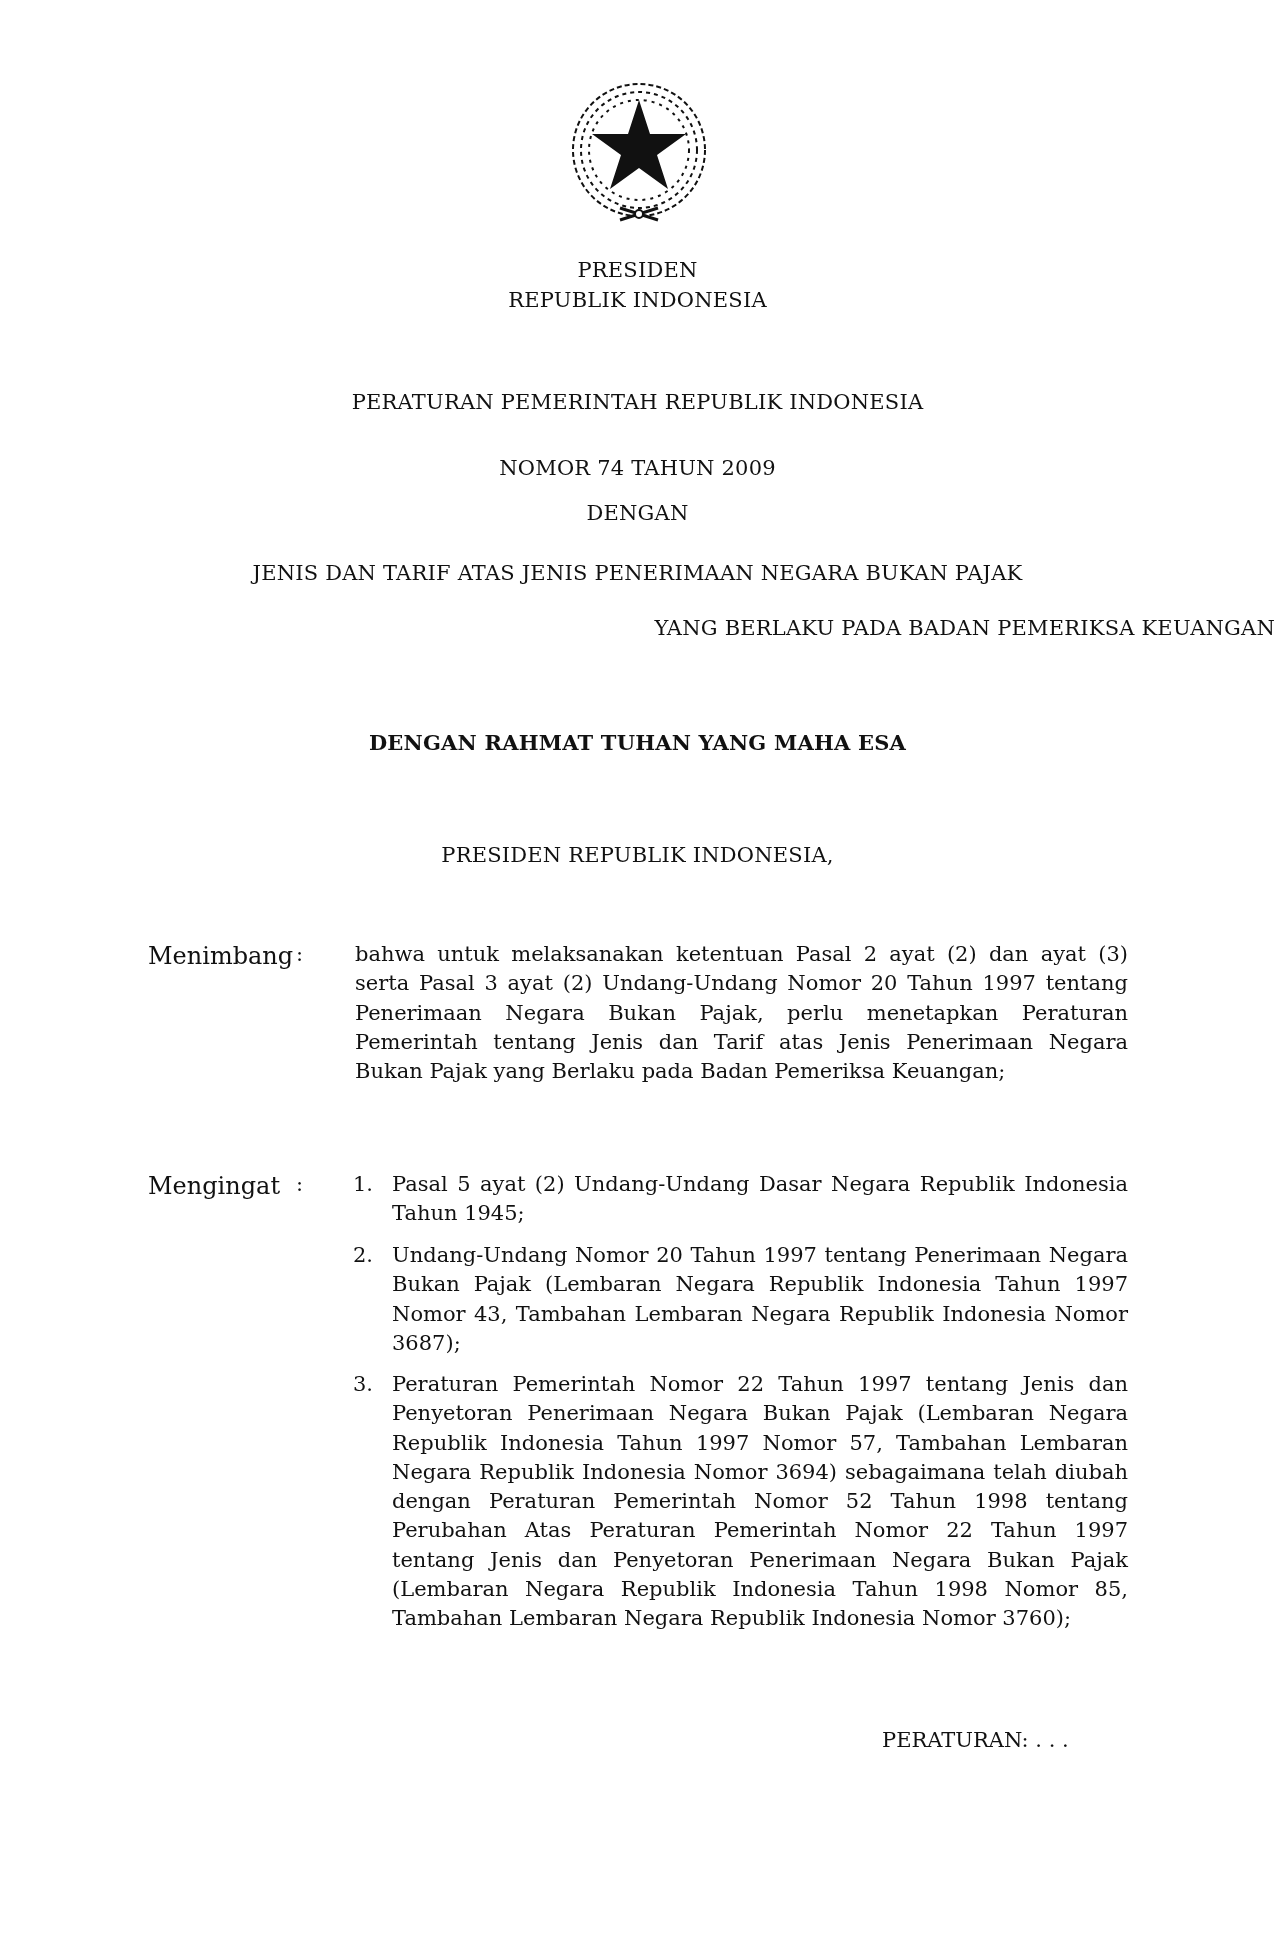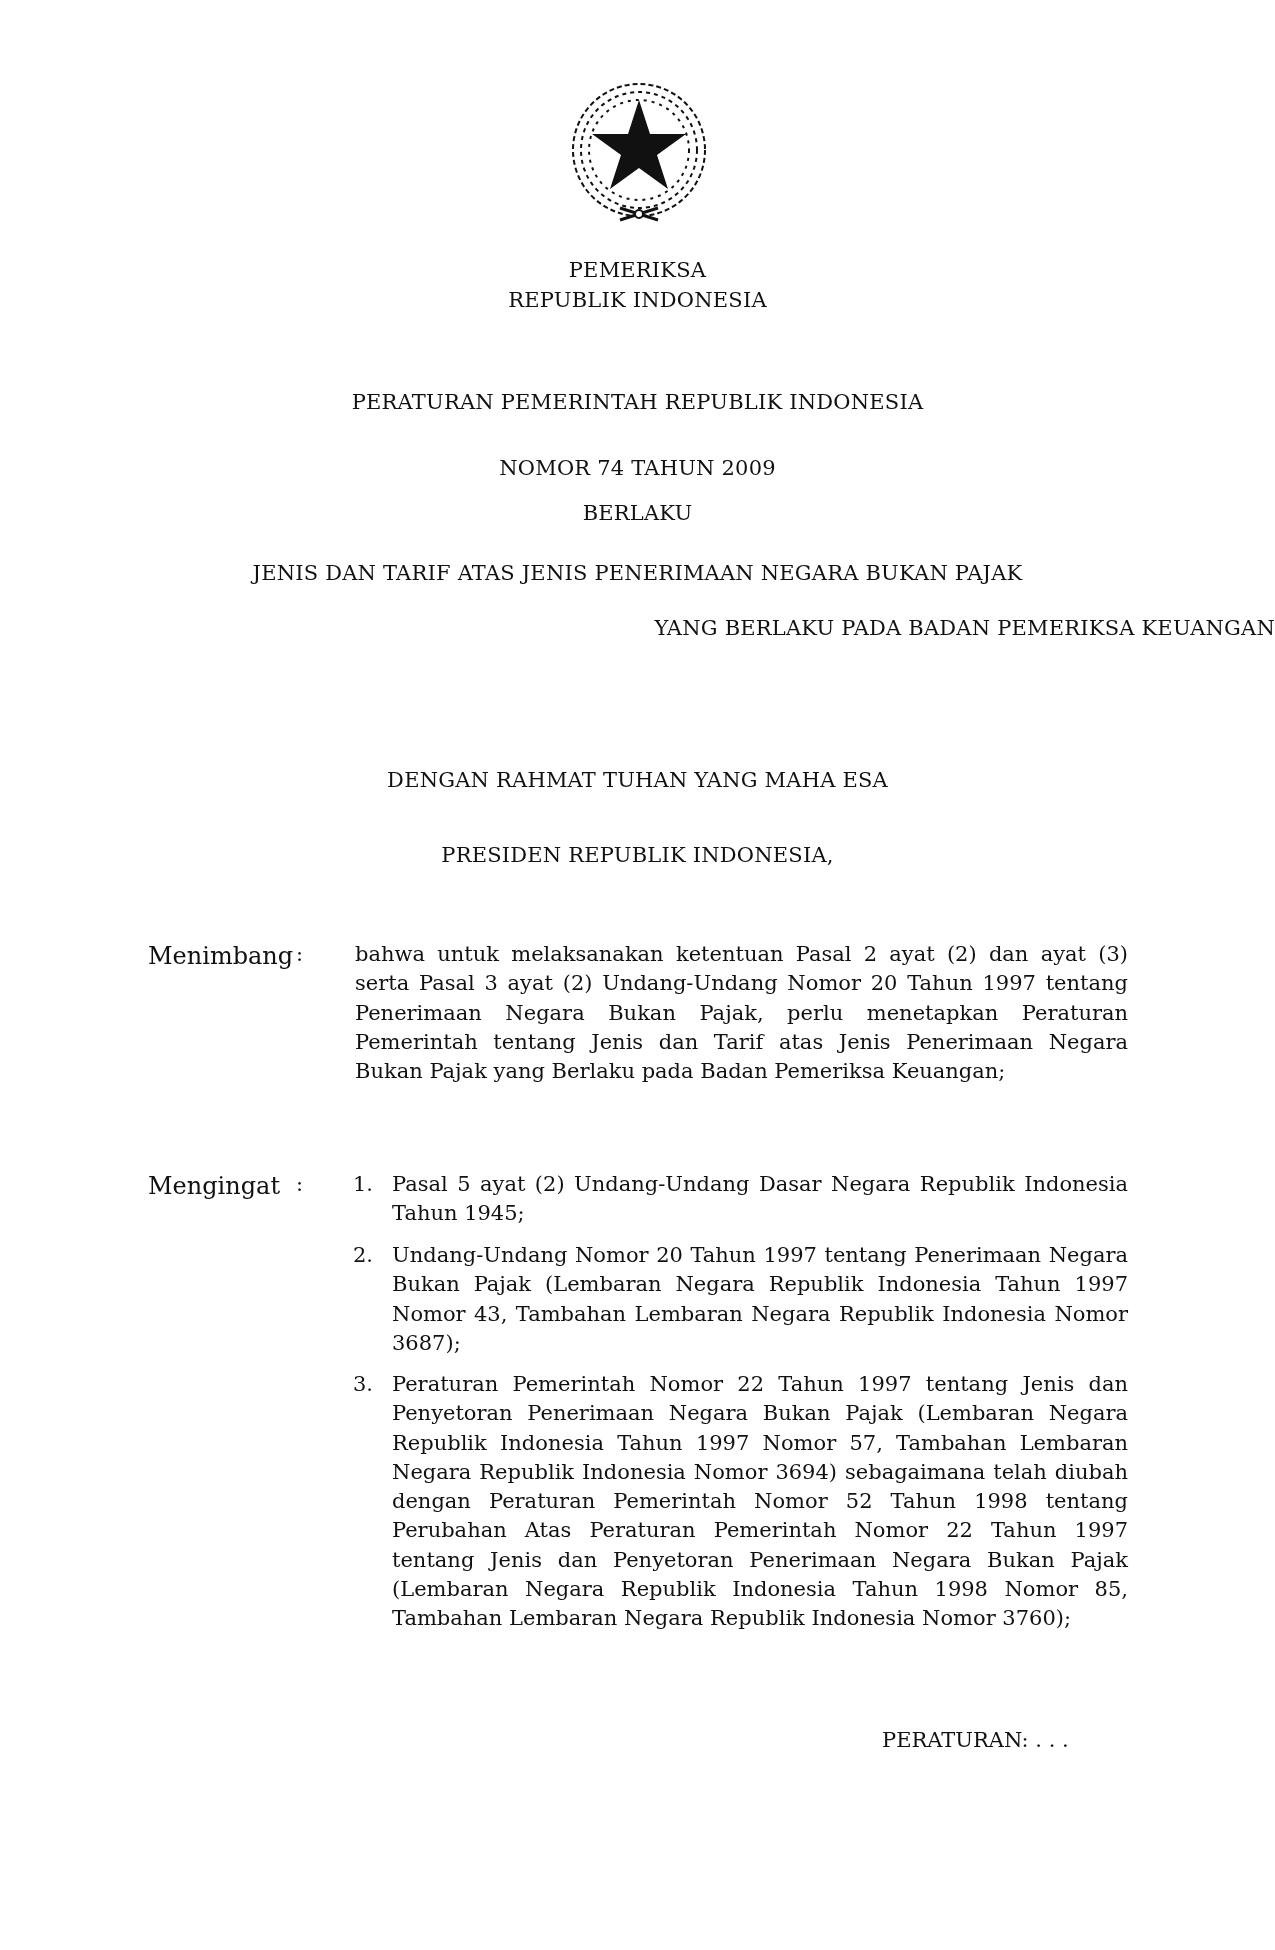--- a/index.html
+++ b/index.html
@@ -29,30 +29,30 @@
     </g>
     <polygon fill="#111" points="79,26 90,60 126,60 97,81 108,115 79,94 50,115 61,81 32,60 68,60"></polygon>
     <g stroke="#111" stroke-width="3" fill="none">
       <path d="M60 146 L98 134"></path>
       <path d="M60 134 L98 146"></path>
     </g>
     <circle cx="79" cy="140" r="4" fill="#fff" stroke="#111" stroke-width="2"></circle>
   </svg>
 </div>
 
-<div class="center" style="top:258px;">PEMERIKSA</div>
+<div class="center" style="top:258px;">PRESIDEN</div>
 <div class="center" style="top:288px;">REPUBLIK INDONESIA</div>
 
 <div class="center" style="top:390px;">PERATURAN PEMERINTAH REPUBLIK INDONESIA</div>
 <div class="center" style="top:456px;">NOMOR 74 TAHUN 2009</div>
-<div class="center" style="top:501px;">BERLAKU</div>
+<div class="center" style="top:501px;">DENGAN</div>
 <div class="center" style="top:561px;">JENIS DAN TARIF ATAS JENIS PENERIMAAN NEGARA BUKAN PAJAK</div>
 <div class="center" style="top:616px;text-align:right;">YANG BERLAKU PADA BADAN PEMERIKSA KEUANGAN</div>
 
-<div class="center" style="top:768px;">DENGAN RAHMAT TUHAN YANG MAHA ESA</div>
+<div class="center" style="top:730px;font-weight:bold;">DENGAN RAHMAT TUHAN YANG MAHA ESA</div>
 <div class="center" style="top:843px;">PRESIDEN REPUBLIK INDONESIA,</div>
 
 <div class="label" style="top:942px;">Menimbang</div>
 <div class="colon" style="top:942px; left:296px;">:</div>
 <div class="para" style="top:940px;">bahwa untuk melaksanakan ketentuan Pasal 2 ayat (2) dan ayat (3) serta Pasal 3 ayat (2) Undang-Undang Nomor 20 Tahun 1997 tentang Penerimaan Negara Bukan Pajak, perlu menetapkan Peraturan Pemerintah tentang Jenis dan Tarif atas Jenis Penerimaan Negara Bukan Pajak yang Berlaku pada Badan Pemeriksa Keuangan;</div>
 
 <div class="label" style="top:1172px;">Mengingat</div>
 <div class="colon" style="top:1172px; left:296px;">:</div>
 
 <div class="item" style="top:1170px;">

